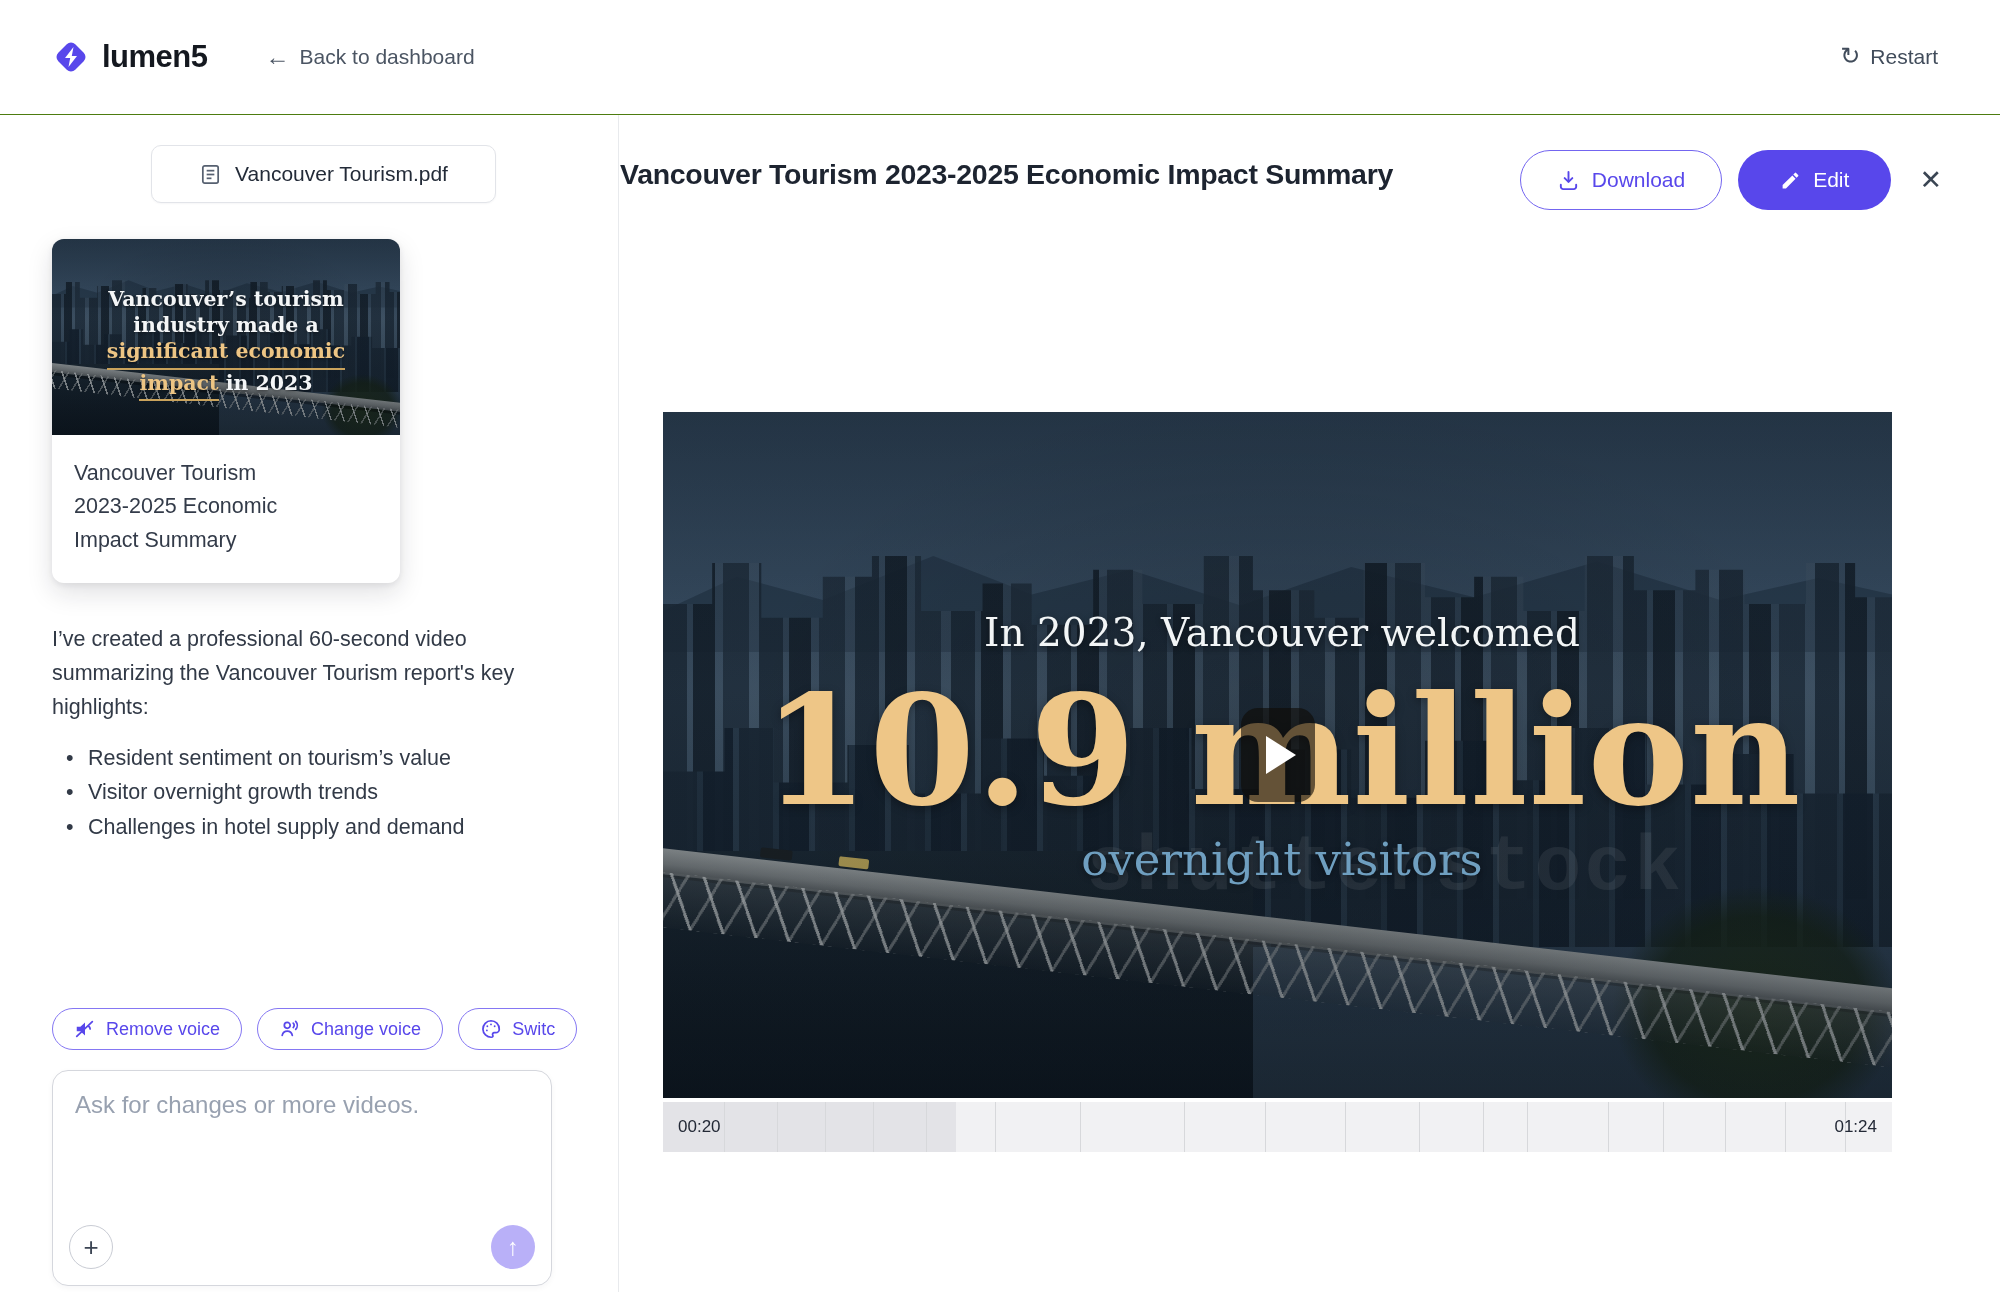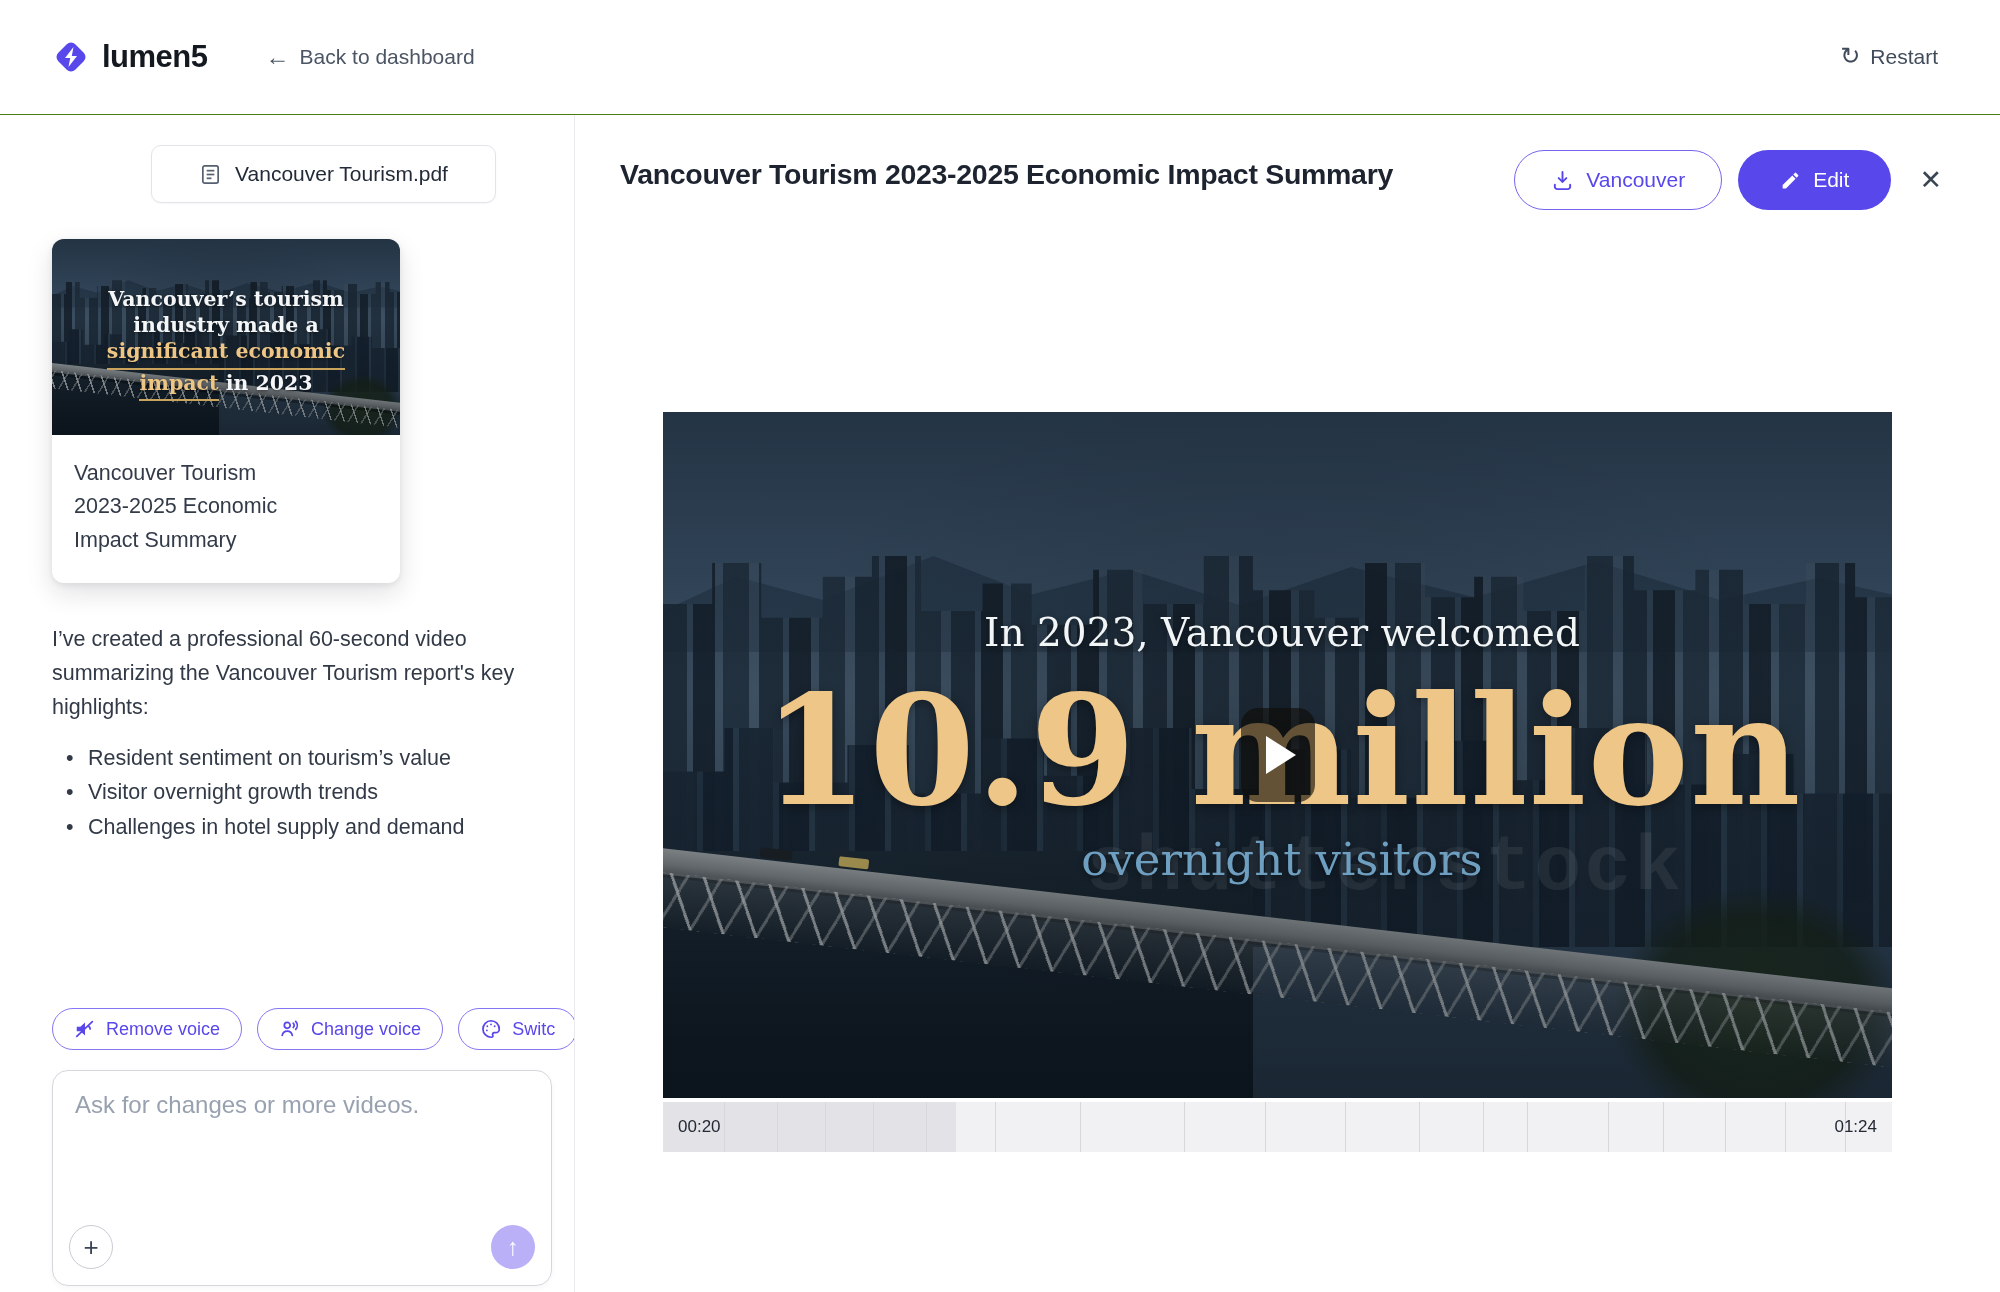--- a/index.html
+++ b/index.html
@@ -10,21 +10,21 @@
   
   .header { position:absolute; left:0; top:0; width:2000px; height:115px; background:#fff; border-bottom:1px solid #4d7c0f; display:flex; align-items:center; }
   .logo-wrap { display:flex; align-items:center; gap:10px; margin-left:50px; }
   .logo-text { font-size:31px; font-weight:bold; color:#14181f; letter-spacing:-0.5px; }
   .back-link { display:flex; align-items:center; gap:10px; margin-left:58px; color:#4b5563; font-size:21px; cursor:pointer; }
   .back-arrow { font-size:24px; line-height:1; }
   .restart { margin-left:auto; margin-right:62px; display:flex; align-items:center; gap:10px; color:#414c5b; font-size:21px; cursor:pointer; }
   .restart-icon { font-size:24px; line-height:1; transform:translateY(-1px); }
 
   
-  .sidebar { position:absolute; left:0; top:115px; width:575px; height:1177px; border-right:1px solid var(--line); background:#fff; overflow:hidden; }
+  .sidebar { position:absolute; left:0; top:115px; width:619px; height:1177px; border-right:1px solid var(--line); background:#fff; overflow:hidden; }
   .sidebar-inner { padding:30px 0 0 52px; width:523px; }
 
   .file-chip { width:345px; margin-left:auto; margin-right:27px; height:58px; border:1px solid #e2e4e9; border-radius:10px; background:#fff; display:flex; align-items:center; justify-content:center; gap:13px; box-shadow:0 1px 2px rgba(20,24,40,.04); }
   .file-chip-label { font-size:21px; color:#232b38; }
   .doc-icon { width:23px; height:23px; color:#566070; }
 
   .prompt-bubble { width:332px; margin:20px 27px 0 auto; background:#eef0f4; border-radius:14px; padding:16px 23px; font-size:21px; line-height:1.45; color:#232b38; }
 
   .video-card { width:348px; margin-top:36px; border-radius:12px; background:#fff; box-shadow:0 10px 26px rgba(20,24,40,.13), 0 2px 6px rgba(20,24,40,.08); overflow:hidden; }
   .thumb { position:relative; width:348px; height:196px; }
@@ -232,21 +232,21 @@
 
   <div class="action-row">
     <button class="btn-download">
       <span>
         <svg viewBox="0 0 24 24" fill="none" stroke="currentColor" stroke-width="2" stroke-linecap="round" stroke-linejoin="round">
           <path d="M12 3v10"></path>
             <path d="M8 9.5 12 13.5 16 9.5"></path>
             <path d="M4 16.5v2a2.5 2.5 0 0 0 2.5 2.5h11a2.5 2.5 0 0 0 2.5-2.5v-2"></path>
         </svg>
       </span>
-      <span>Vancouver</span>
+      <span>Download</span>
     </button>
     <button class="btn-edit">
       <span>
         <svg viewBox="0 0 24 24" fill="currentColor">
           <path d="M3 17.2V21h3.8L17.8 9.9l-3.7-3.7L3 17.2zM20.7 7a1 1 0 0 0 0-1.4l-2.3-2.3a1 1 0 0 0-1.4 0l-1.8 1.8 3.7 3.7L20.7 7z"></path>
         </svg>
       </span>
       <span>Edit</span>
     </button>
     <button class="close-btn"><span>✕</span></button>

